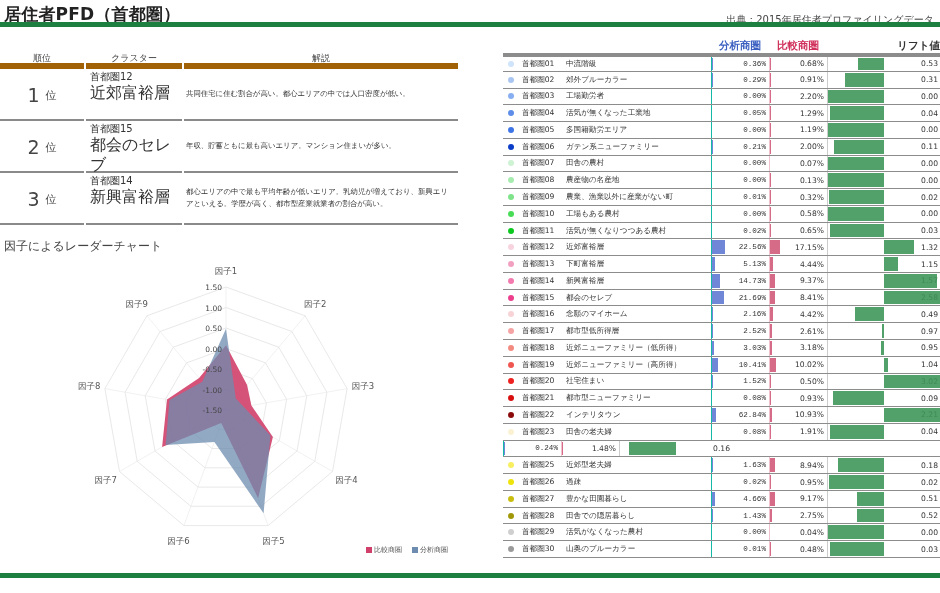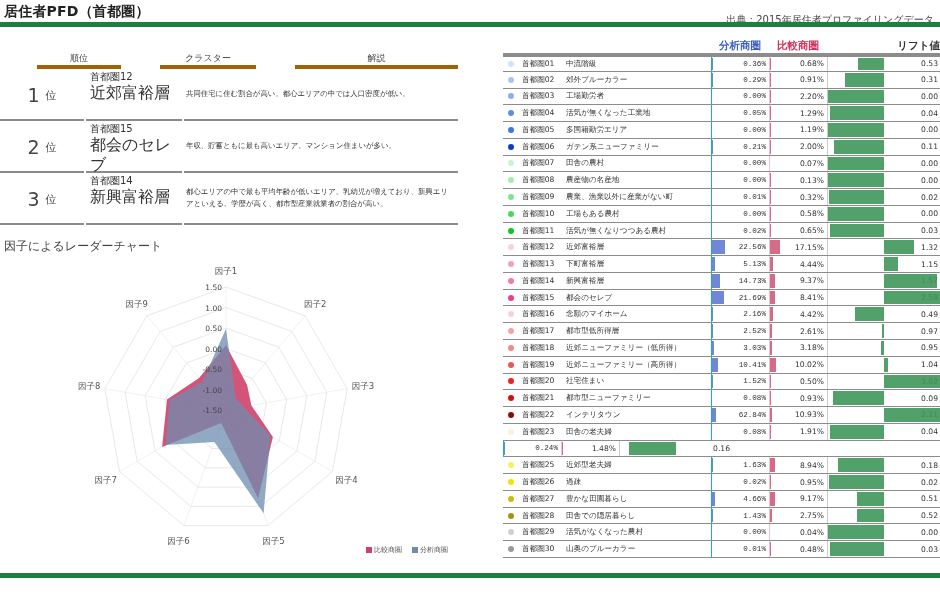--- a/index.html
+++ b/index.html
@@ -1,26 +1,26 @@
 <!DOCTYPE html>
 <html><head>
 <meta charset="utf-8">
 <style>
   * { box-sizing: border-box; margin: 0; padding: 0; }
   html, body { width: 940px; height: 593px; background: #fff; overflow: hidden; }
   body { font-family: "DejaVu Sans", "Liberation Sans", sans-serif; color: #333; position: relative; }
-  .page-title { position: absolute; left: 4px; top: 3px; font-size: 14px; font-weight: bold; color: #222; letter-spacing: 0.2px; }
+  .page-title { position: absolute; left: 4px; top: 3px; font-size: 17px; font-weight: bold; color: #222; letter-spacing: 0.2px; }
   .source { position: absolute; right: 6px; top: 13px; font-size: 10px; color: #444; }
   .bar-top { position: absolute; left: 0; top: 22px; width: 940px; height: 5px; background: #1e8040; }
   .bar-bottom { position: absolute; left: 0; top: 573px; width: 940px; height: 5px; background: #1e8040; }
 
   
   .rank { position: absolute; left: 0; top: 52px; width: 460px; }
   .rank-head { display: flex; height: 17px; font-size: 9px; color: #444; }
-  .rank-head div { text-align: center; border-bottom: 4px solid #a16207; margin-right: 2px; margin-left: 37px; }
+  .rank-head div { text-align: center; border-bottom: 6px solid #a16207; margin-right: 2px; }
   .c1 { width: 84px; } .c2 { width: 96px; } .c3 { flex: 1; }
   .rank-row { display: flex; height: 52px; }
   .rank-row > div { border-bottom: 2px solid #8a8a8a; margin-right: 2px; }
   .rank-no { display: flex; align-items: center; justify-content: center; padding-top: 2px; }
   .rank-no .num { font-size: 19px; color: #444; margin-right: 6px; }
   .rank-no .suf { font-size: 11px; color: #444; }
   .rank-cl { padding-left: 4px; padding-top: 2px; }
   .rank-cl .code { font-size: 10px; color: #333; line-height: 12px; }
   .rank-cl .name { font-size: 16px; color: #333; line-height: 20px; }
   .rank-desc { display: flex; align-items: center; padding-left: 2px; font-size: 7.4px; line-height: 12px; color: #333; padding-right: 4px; }

